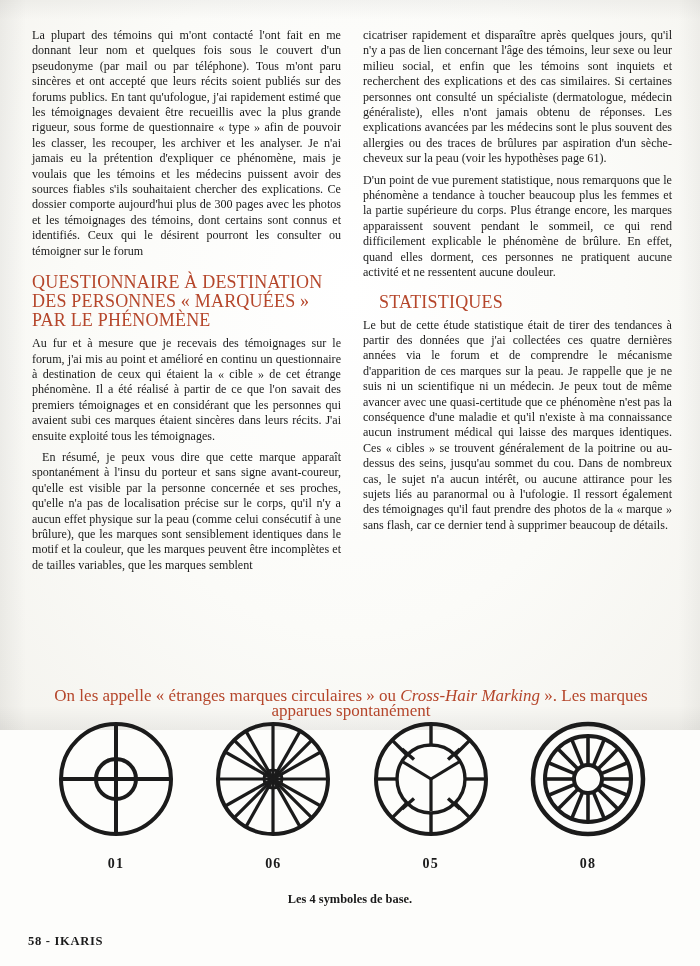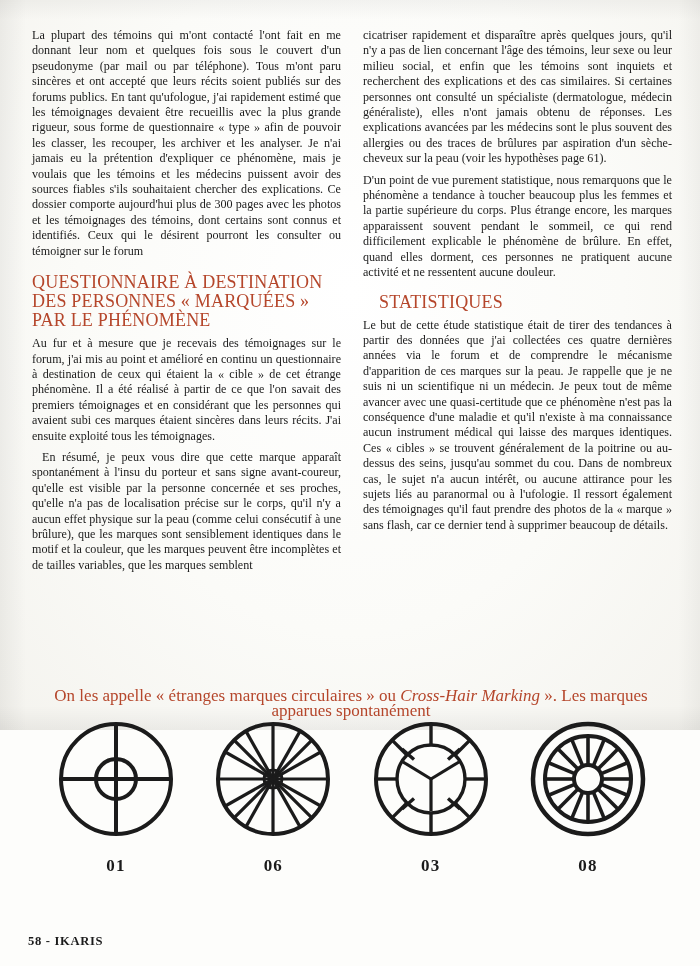--- a/index.html
+++ b/index.html
@@ -99,21 +99,21 @@
   .symbol-cell {
     width: 140px;
     text-align: center;
   }
   .symbol-cell svg {
     display: block;
     margin: 0 auto;
   }
   .symbol-label {
     margin-top: 14px;
-    font-size: 17px;
+    font-size: 14px;
     font-weight: bold;
     letter-spacing: 1.2px;
     color: #1b1b1b;
   }
   .figure-caption {
     position: absolute;
     left: 0;
     top: 892px;
     width: 700px;
     text-align: center;
@@ -207,21 +207,21 @@
         <line x1="38.96" y1="38.96" x2="24.1" y2="24.1" stroke="#1b1b1b" stroke-width="3.4"></line>
         <line x1="80" y1="43.5" x2="92" y2="33" stroke="#1b1b1b" stroke-width="3.4"></line>
         <line x1="46" y1="43.5" x2="34" y2="33" stroke="#1b1b1b" stroke-width="3.4"></line>
         <line x1="80" y1="82.5" x2="92" y2="93" stroke="#1b1b1b" stroke-width="3.4"></line>
         <line x1="46" y1="82.5" x2="34" y2="93" stroke="#1b1b1b" stroke-width="3.4"></line>
 
         <line x1="63" y1="63" x2="63" y2="95" stroke="#1b1b1b" stroke-width="3.2"></line>
         <line x1="63" y1="63" x2="35" y2="46" stroke="#1b1b1b" stroke-width="3.2"></line>
         <line x1="63" y1="63" x2="91" y2="46" stroke="#1b1b1b" stroke-width="3.2"></line>
       </svg>
-      <div class="symbol-label">03</div>
+      <div class="symbol-label">05</div>
     </div>
 
     <div class="symbol-cell">
       <svg width="126" height="126" viewBox="0 0 126 126">
         <circle cx="63" cy="63" r="55" fill="none" stroke="#1b1b1b" stroke-width="4.5"></circle>
         <circle cx="63" cy="63" r="43" fill="none" stroke="#1b1b1b" stroke-width="4"></circle>
         <circle cx="63" cy="63" r="14" fill="none" stroke="#1b1b1b" stroke-width="4"></circle>
         <g stroke="#1b1b1b" stroke-width="3.6">
           <line x1="63" y1="20" x2="63" y2="49"></line>
           <line x1="63" y1="77" x2="63" y2="106"></line>
@@ -239,18 +239,19 @@
           <line x1="76.3" y1="68.4" x2="103.1" y2="79.5"></line>
           <line x1="22.9" y1="79.5" x2="49.7" y2="68.4"></line>
           <line x1="76.3" y1="57.6" x2="103.1" y2="46.5"></line>
         </g>
       </svg>
       <div class="symbol-label">08</div>
     </div>
 
   </div>
 
+  <div class="figure-caption">Les 4 symboles de base.</div>
 
   <div class="footer">
     <span>58</span><span class="dash">-</span><span>IKARIS</span>
   </div>
 
 </div>
 
 </body></html>

